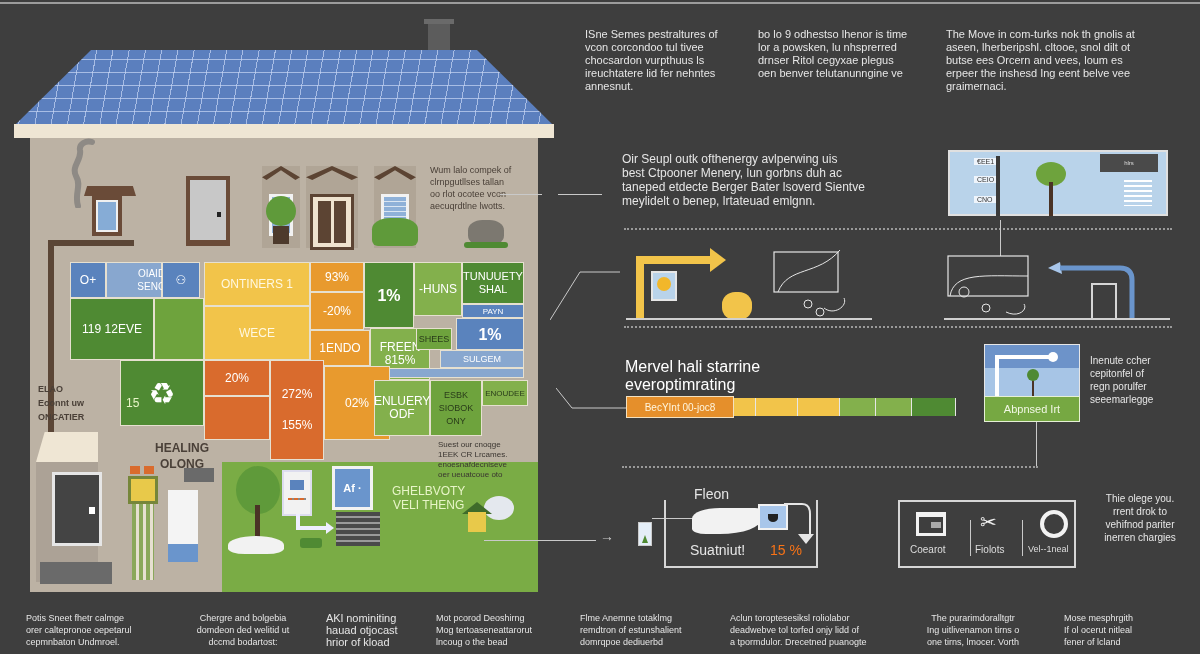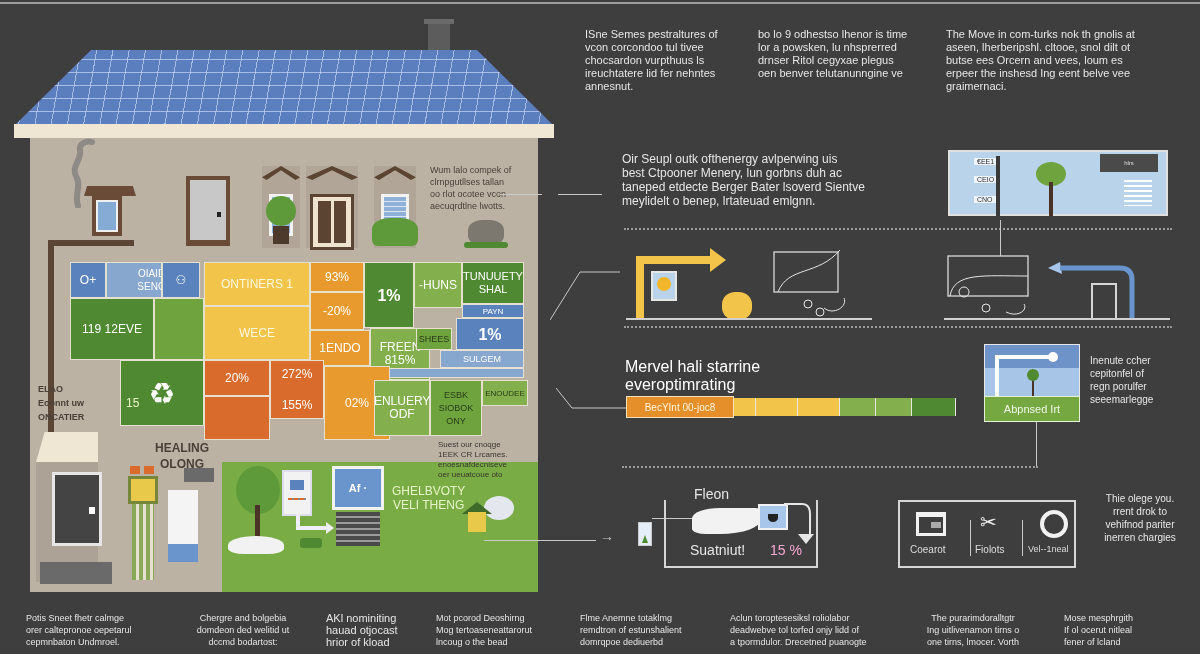--- a/index.html
+++ b/index.html
@@ -65,21 +65,21 @@
   .meter { left: 128px; top: 476px; width: 30px; height: 28px; background: #e8c94a; border: 3px solid #76863a; }
   .meter-legs { left: 132px; top: 504px; width: 22px; height: 76px; background: repeating-linear-gradient(90deg, #8aa85a 0 4px, #e6e0d0 4px 7px); }
   .meter-caps { left: 130px; top: 466px; width: 26px; height: 8px; background: repeating-linear-gradient(90deg, #d96b2d 0 10px, transparent 10px 14px); }
   .heater { left: 168px; top: 490px; width: 30px; height: 72px; background: #f4f4f4; border-bottom: 18px solid #6a95cc; }
   .grey-box { left: 184px; top: 468px; width: 30px; height: 14px; background: #6a6a6a; }
 
   .tree-crown { left: 236px; top: 466px; width: 44px; height: 48px; background: #5f9a3a; border-radius: 50%; }
   .tree-trunk { left: 255px; top: 505px; width: 5px; height: 38px; background: #4a3326; }
   .snow { left: 228px; top: 536px; width: 56px; height: 18px; background: #f2f2f2; border-radius: 50% 50% 30% 30%; }
   .card-small { left: 282px; top: 470px; width: 30px; height: 46px; background: #f2f2f2; border: 2px solid #dde; }
-  .screen { left: 332px; top: 466px; width: 52px; height: 44px; background: #6a95cc; border: 3px solid #f2f2f2; color: #fff; font-weight: bold; font-size: 11px; display: flex; align-items: center; justify-content: center; }
+  .screen { left: 332px; top: 466px; width: 41px; height: 44px; background: #6a95cc; border: 3px solid #f2f2f2; color: #fff; font-weight: bold; font-size: 11px; display: flex; align-items: center; justify-content: center; }
   .radiator { left: 336px; top: 512px; width: 44px; height: 34px; background: repeating-linear-gradient(180deg, #4a4a4a 0 4px, #9a9a9a 4px 6px); }
   .garden-title { left: 392px; top: 484px; color: #e8f5c8; font-size: 12px; line-height: 14px; text-align: center; }
   .tiny-house { left: 468px; top: 512px; width: 18px; height: 20px; background: #e8c94a; }
   .tiny-roof { left: 462px; top: 502px; width: 30px; height: 12px; background: #3f6b2a; clip-path: polygon(50% 0, 100% 100%, 0 100%); }
 
   
   .para { color: #e6e6e6; font-size: 11px; line-height: 13px; }
   .para-lg { font-size: 12px; line-height: 14px; }
   .title-lg { color: #ffffff; font-size: 16px; line-height: 18px; }
   .dotted { border-top: 2px dotted #9a9a9a; height: 0; }
@@ -157,38 +157,38 @@
 <div class="abs" style="left:464px;top:242px;width:44px;height:6px;background:#4f8a33;border-radius:3px;"></div>
 
 <div class="abs map">
   <div class="cell blue" style="left:0;top:0;width:36px;height:36px;">O+</div>
   <div class="cell lblue" style="left:36px;top:0;width:56px;height:36px;font-size:10px;padding-left:35px;">OIAID SENO</div>
   <div class="cell blue" style="left:92px;top:0;width:38px;height:36px;">⚇</div>
   <div class="cell yellow" style="left:134px;top:0;width:106px;height:44px;">ONTINERS 1</div>
   <div class="cell orange" style="left:240px;top:0;width:54px;height:30px;">93%</div>
   <div class="cell orange" style="left:240px;top:30px;width:54px;height:38px;">-20%</div>
   <div class="cell green" style="left:294px;top:0;width:50px;height:66px;font-size:16px;font-weight:bold;">1%</div>
-  <div class="cell lgreen" style="left:344px;top:0;width:48px;height:46px;">-HUNS</div>
+  <div class="cell lgreen" style="left:344px;top:0;width:48px;height:54px;">-HUNS</div>
   <div class="cell green" style="left:392px;top:0;width:62px;height:42px;font-size:11px;">TUNUUETY SHAL</div>
   <div class="cell green" style="left:0;top:36px;width:84px;height:62px;">119 12EVE</div>
   <div class="cell mgreen" style="left:84px;top:36px;width:50px;height:62px;"></div>
   <div class="cell yellow" style="left:134px;top:44px;width:106px;height:54px;">WECE</div>
   <div class="cell orange" style="left:240px;top:68px;width:60px;height:36px;">1ENDO</div>
   <div class="cell lgreen" style="left:300px;top:66px;width:60px;height:52px;">FREEN 815%</div>
   <div class="cell mgreen" style="left:346px;top:66px;width:36px;height:22px;font-size:9px;color:#2a3d1a;">SHEES</div>
   <div class="cell blue" style="left:392px;top:42px;width:62px;height:14px;font-size:8px;">PAYN</div>
   <div class="cell blue" style="left:386px;top:56px;width:68px;height:32px;font-size:16px;font-weight:bold;">1%</div>
   <div class="cell lblue" style="left:370px;top:88px;width:84px;height:18px;font-size:9px;">SULGEM</div>
   <div class="cell lblue" style="left:300px;top:106px;width:154px;height:10px;"></div>
   <div class="cell green" style="left:50px;top:98px;width:84px;height:66px;">
     <span style="font-size:30px;">♻</span>
   </div>
   <div class="cell dorange" style="left:134px;top:98px;width:66px;height:36px;">20%</div>
   <div class="cell dorange" style="left:134px;top:134px;width:66px;height:44px;"></div>
-  <div class="cell dorange" style="left:200px;top:98px;width:54px;height:59px;flex-direction:column;gap:18px;">
+  <div class="cell dorange" style="left:200px;top:98px;width:54px;height:100px;flex-direction:column;gap:18px;">
     <span>272%</span>
     <span>155%</span>
   </div>
   <div class="cell orange" style="left:254px;top:104px;width:66px;height:74px;">02%</div>
   <div class="cell lgreen" style="left:304px;top:118px;width:56px;height:56px;">ENLUERY ODF</div>
   <div class="cell mgreen" style="left:360px;top:118px;width:52px;height:56px;font-size:9px;color:#2a3d1a;">ESBK SIOBOK ONY</div>
   <div class="cell lgreen" style="left:412px;top:118px;width:46px;height:26px;font-size:8px;color:#2a3d1a;">ENOUDEE</div>
 </div>
 
 <div class="abs note-dark" style="left:38px;top:382px;font-weight:bold;font-size:9px;line-height:14px;">
@@ -367,21 +367,21 @@
 <div class="abs" style="left:694px;top:486px;color:#e6e6e6;font-size:14px;">Fleon</div>
 <div class="abs" style="left:692px;top:508px;width:70px;height:26px;background:#f2f2f2;border-radius:40% 10% 60% 20%;"></div>
 <div class="abs" style="left:758px;top:504px;width:30px;height:26px;background:#a8c6ea;border:2px solid #f2f2f2;">
   <div style="margin:8px 8px 0;height:8px;background:#222;border-radius:0 0 50% 50%;"></div>
 </div>
 <svg class="abs" style="left:780px;top:500px;width:34px;height:44px;" viewBox="0 0 34 44">
   <path d="M4 4 H22 C28 4 30 8 30 14 V36" stroke="#e6e6e6" stroke-width="2" fill="none"></path>
     <path d="M22 34 L30 44 L38 34 Z" fill="#e6e6e6" transform="translate(-4 0)"></path>
 </svg>
 <div class="abs" style="left:690px;top:542px;color:#e6e6e6;font-size:14px;">Suatniut!</div>
-<div class="abs" style="left:770px;top:542px;color:#f9a8d4;font-size:14px;">15 %</div>
+<div class="abs" style="left:770px;top:542px;color:#f97316;font-size:14px;">15 %</div>
 
 <div class="abs box-outline" style="left:898px;top:500px;width:178px;height:68px;"></div>
 <div class="abs line-v" style="left:970px;top:520px;height:36px;"></div>
 <div class="abs line-v" style="left:1022px;top:520px;height:36px;"></div>
 <div class="abs" style="left:916px;top:512px;width:30px;height:24px;border:3px solid #f2f2f2;border-top-width:5px;">
   <div style="margin:5px 2px 0 12px;height:6px;background:#aaa;"></div>
 </div>
 <div class="icon-label" style="left:910px;top:544px;">Coearot</div>
 <div class="abs" style="left:980px;top:510px;color:#f2f2f2;font-size:20px;">✂</div>
 <div class="icon-label" style="left:975px;top:544px;">Fiolots</div>

